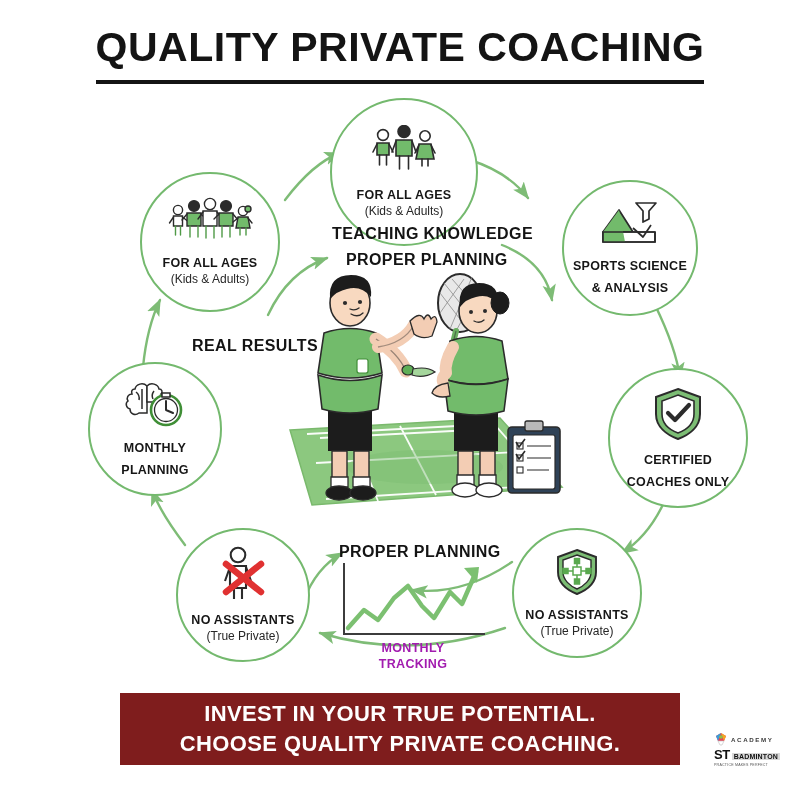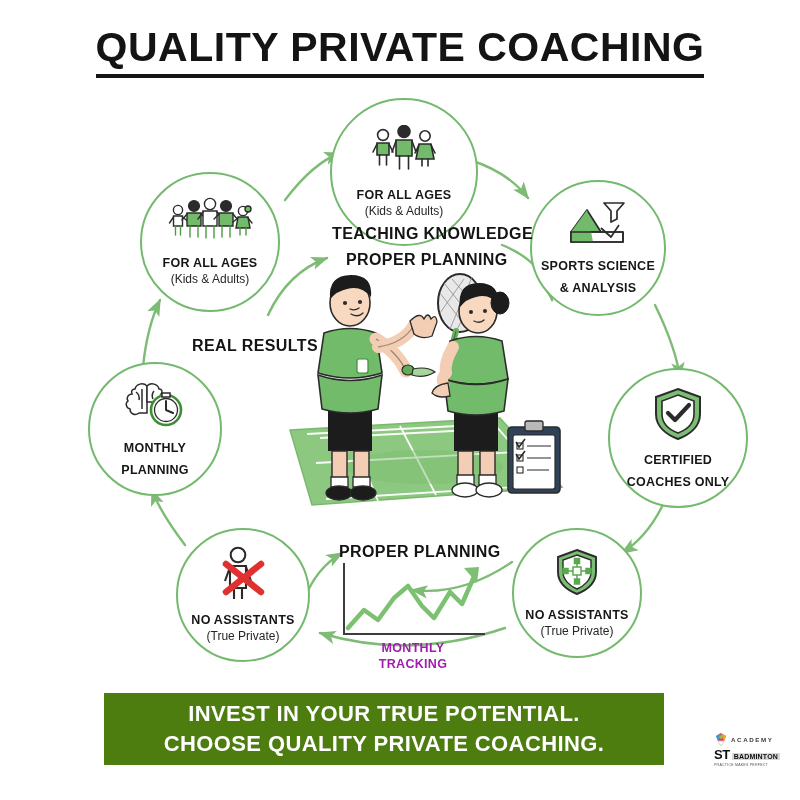--- a/index.html
+++ b/index.html
@@ -19,21 +19,21 @@
     position: absolute;
     top: 26px; left: 0; width: 800px;
     text-align: center;
   }
   #page-title {
     display: inline-block;
     font-size: 41px;
     font-weight: bold;
     letter-spacing: 0.5px;
     color: #141414;
-    padding-bottom: 5px;
+    padding-bottom: 11px;
     border-bottom: 4px solid #141414;
     line-height: 1.05;
   }
 
   
   #diagram {
     position: absolute;
     top: 0; left: 0;
     width: 800px; height: 800px;
   }
@@ -108,23 +108,23 @@
     font-size: 12.5px;
     font-weight: bold;
     letter-spacing: 0.3px;
     line-height: 1.25;
     color: #a21caf;
   }
 
   
   #banner {
     position: absolute;
-    left: 104px; top: 693px;
+    left: 120px; top: 693px;
     width: 560px; height: 72px;
-    background: #4d7c0f;
+    background: #7f1d1d;
     display: flex;
     flex-direction: column;
     align-items: center;
     justify-content: center;
   }
   #banner .banner-line {
     color: #ffffff;
     font-size: 22px;
     font-weight: bold;
     letter-spacing: 0.4px;
@@ -237,21 +237,21 @@
           <path d="M51,19 h12 l3,15 h-18 z" fill="#72bb6b" stroke="#2b2b2b"></path>
           <path d="M51,20 l-4,8 M63,20 l4,8"></path>
           <path d="M54,34 v7 M60,34 v7"></path>
         </g>
       </svg>
     </span>
     <div class="node-title">FOR ALL AGES</div>
     <div class="node-sub">(Kids &amp; Adults)</div>
   </div>
 
-  <div class="node" style="left:530px; top:180px; width:136px; height:136px;text-align:right;">
+  <div class="node" style="left:562px; top:180px; width:136px; height:136px;text-align:right;">
     <span class="node-icon">
       <svg width="62" height="48" viewBox="0 0 62 48">
         <g stroke="#2b2b2b" stroke-width="1.7" fill="none" stroke-linejoin="round">
           <path d="M37,3 h20 l-7,8 v8 l-6,3 v-11 z" fill="#ffffff"></path>
           <path d="M4,32 L20,10 L34,32 Z" fill="#72bb6b"></path>
           <path d="M4,32 h52 v10 h-52 z" fill="#ffffff"></path>
           <path d="M4,42 L4,32 L20,10 L26,42 Z" fill="#72bb6b" stroke="none"></path>
           <path d="M4,32 h52 v10 h-52 z"></path>
           <path d="M34,28 L44,37 L52,25"></path>
         </g>

